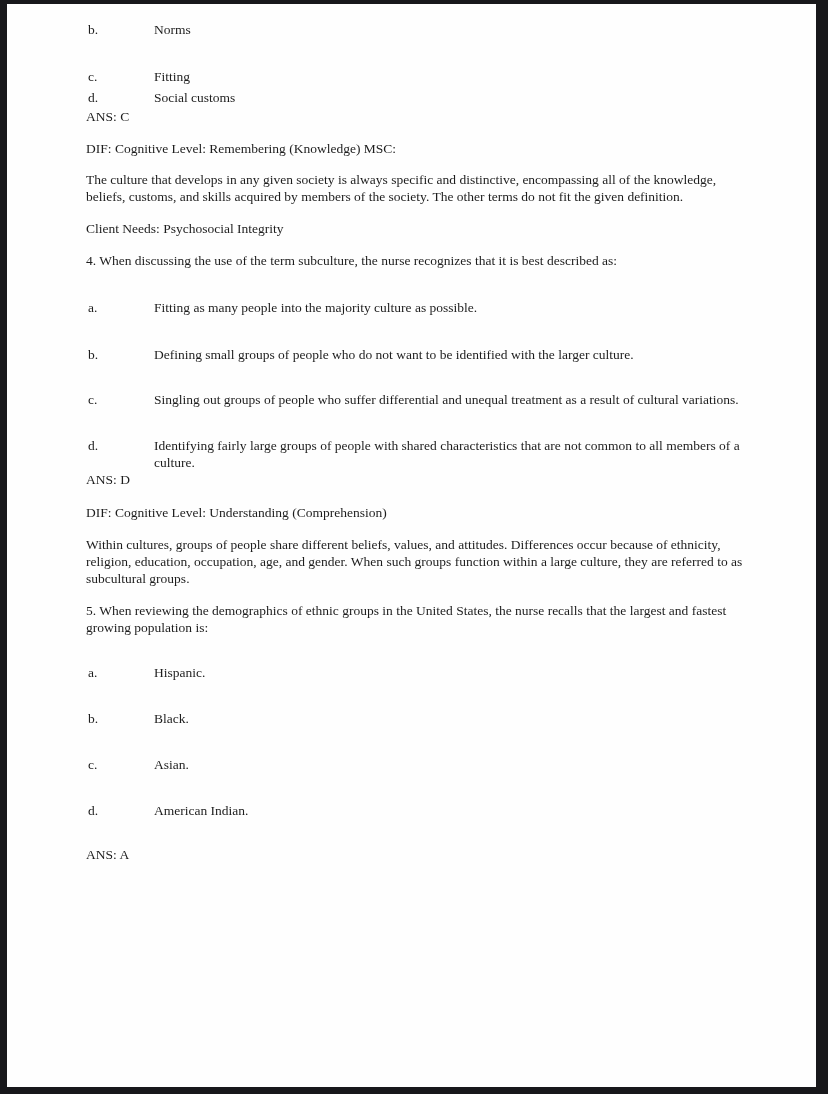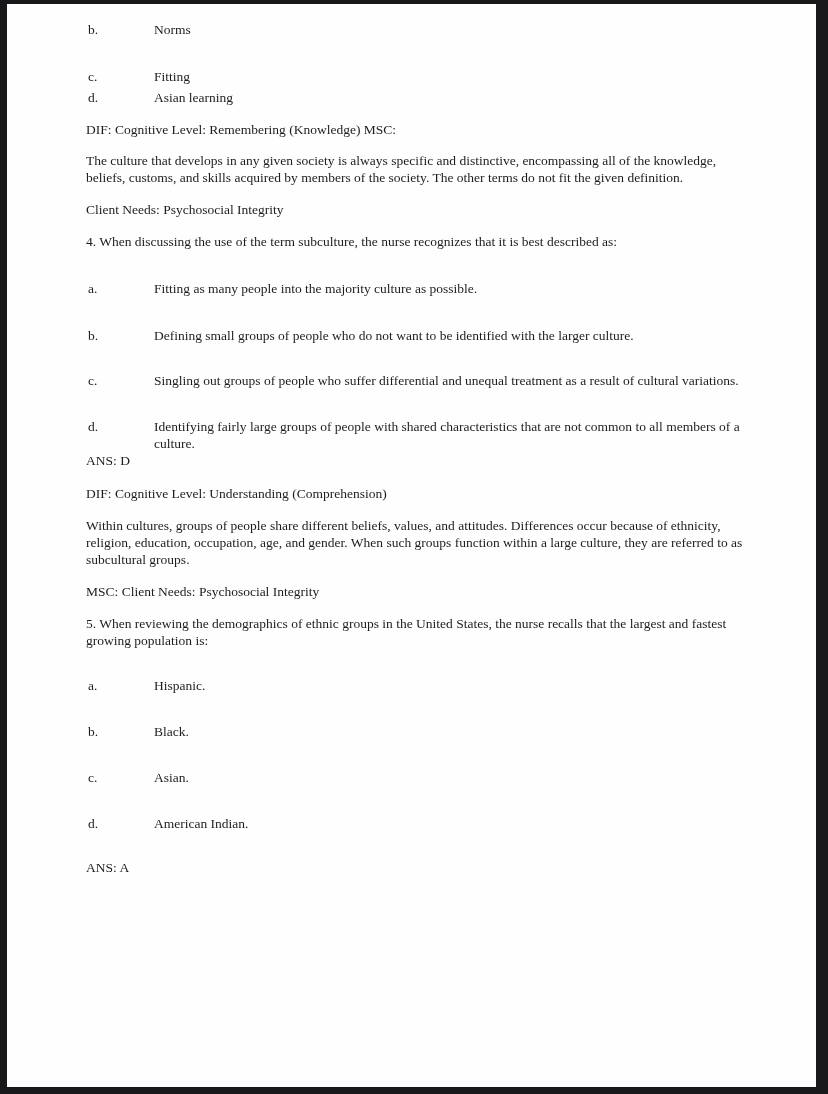--- a/index.html
+++ b/index.html
@@ -74,22 +74,23 @@
       <div class="opt mt17">
         <span class="letter">b.</span>
         <span class="otext">Norms</span>
       </div>
       <div class="opt mt30">
         <span class="letter">c.</span>
         <span class="otext">Fitting</span>
       </div>
       <div class="opt mt4">
         <span class="letter">d.</span>
-        <span class="otext">Asian learning</span>
+        <span class="otext">Social customs</span>
       </div>
+      <p class="ans mt2">ANS: C</p>
 
       <p class="para mt15">DIF: Cognitive Level: Remembering (Knowledge) MSC:</p>
 
       <p class="para mt14">The culture that develops in any given society is always specific and distinctive, encompassing all of the knowledge, beliefs, customs, and skills acquired by members of the society. The other terms do not fit the given definition.</p>
 
       <p class="para mt15">Client Needs: Psychosocial Integrity</p>
 
       <p class="para mt15"><span>4. When discussing the use of the term </span><span class="ital">subculture</span><span>, the nurse recognizes that it is best described as:</span></p>
 
       <div class="opt mt30">
@@ -108,21 +109,20 @@
         <span class="letter">d.</span>
         <span class="otext">Identifying fairly large groups of people with shared characteristics that are not common to all members of a culture.</span>
       </div>
 
       <p class="ans mt26">ANS: D</p>
 
       <p class="para mt16">DIF: Cognitive Level: Understanding (Comprehension)</p>
 
       <p class="para mt15"><span>Within cultures, groups of people share different beliefs, values, and attitudes. Differences occur because of ethnicity, religion, education, occupation, age, and gender. When such groups function within a large culture, they are referred to as </span><span class="ital">subcultural groups</span><span>.</span></p>
 
-      <p class="para mt15">MSC: Client Needs: Psychosocial Integrity</p>
 
       <p class="para mt15">5. When reviewing the demographics of ethnic groups in the United States, the nurse recalls that the largest and fastest growing population is:</p>
 
       <div class="opt mt28">
         <span class="letter">a.</span>
         <span class="otext">Hispanic.</span>
       </div>
       <div class="opt mt29">
         <span class="letter">b.</span>
         <span class="otext">Black.</span>

